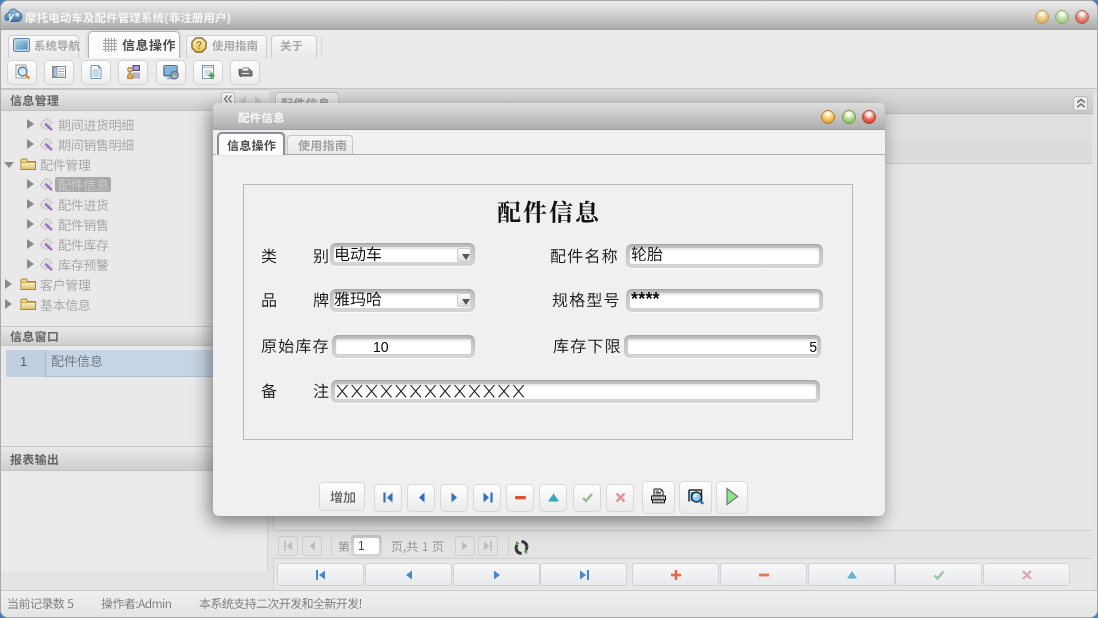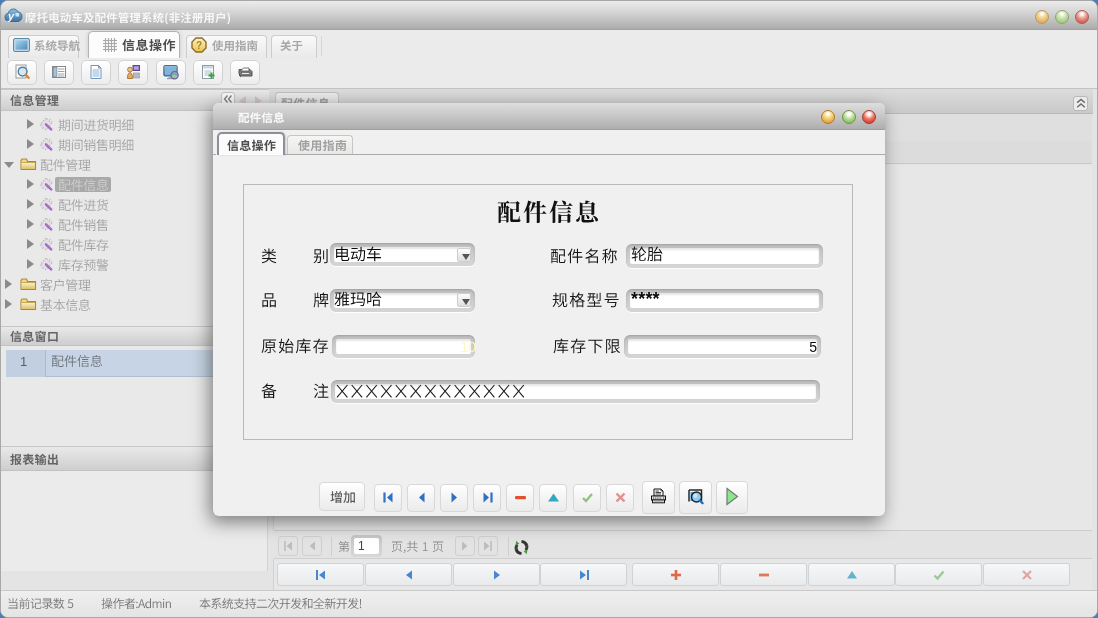--- a/index.html
+++ b/index.html
@@ -516,21 +516,21 @@
     <div class="inp" style="left:413px;top:186px;width:197px;height:23px">
       <i></i>
     </div>
     <svg style="position:absolute;left:121px;top:184.5px;" width="50" height="22" viewBox="0 0 50 22">
       <path transform="translate(0,17)" d="M11.3 -12.9C11.6 -12.2 12 -11.1 12.1 -10.5H9.5C9.9 -11.3 10.2 -12.2 10.5 -13.1L9.6 -13.4C8.9 -11.2 7.9 -9.1 6.8 -7.7C6.9 -7.6 7.1 -7.4 7.2 -7.2H6.2V-11.6H7.4V-12.6H1.2V-11.6H5.2V-7.2H2.3C2.5 -8.3 2.8 -9.7 3 -10.8L2 -10.9C1.8 -9.4 1.4 -7.4 1.1 -6.2H4.3C3.4 -4.1 1.8 -2 0.5 -0.9C0.7 -0.7 1.1 -0.4 1.2 -0.1C2.6 -1.4 4.2 -3.6 5.2 -5.9V-0.3C5.2 -0.1 5.1 0 4.8 0C4.6 0 3.7 0 2.8 0C3 0.3 3.1 0.8 3.2 1C4.4 1 5.1 1 5.6 0.8C6 0.7 6.2 0.4 6.2 -0.3V-6.2H7.6V-7.1C7.9 -7.4 8.2 -7.9 8.4 -8.3V1.2H9.4V0.3H15.3V-0.7H12.8V-3H14.8V-4H12.8V-6.3H14.8V-7.2H12.8V-9.5H15.1V-10.5H12.2L12.9 -10.8C12.8 -11.5 12.5 -12.5 12.1 -13.2ZM9.4 -6.3H11.8V-4H9.4ZM9.4 -7.2V-9.5H11.8V-7.2ZM9.4 -3H11.8V-0.7H9.4Z M22.2 -3.2V-2.3H28.8V-3.2ZM16.6 -1.5 16.9 -0.4C18.3 -0.9 20.1 -1.5 21.8 -2.1L21.6 -3.1L19.8 -2.5V-6.7H21.5V-7.7H19.8V-11.3H21.7V-12.3H16.8V-11.3H18.8V-7.7H16.9V-6.7H18.8V-2.2ZM23.6 -10.4C23.5 -8.8 23.2 -6.7 23 -5.5H23.3L29.9 -5.4C29.6 -1.8 29.2 -0.4 28.8 0C28.7 0.2 28.5 0.2 28.2 0.2C27.9 0.2 27.2 0.2 26.4 0.1C26.5 0.4 26.7 0.8 26.7 1.1C27.5 1.2 28.2 1.2 28.6 1.2C29.1 1.1 29.4 1 29.7 0.7C30.2 0.1 30.6 -1.5 31 -5.9C31 -6 31 -6.4 31 -6.4H29C29.2 -8.4 29.5 -10.8 29.6 -12.4L28.9 -12.5L28.7 -12.4H22.8V-11.5H28.5C28.4 -10 28.2 -8 28 -6.4H24.2C24.3 -7.6 24.5 -9.1 24.6 -10.3Z M42.1 -13.4C41.3 -11.1 39.6 -8.9 37.5 -7.5C37.8 -7.3 38.1 -7 38.3 -6.7C38.8 -7.1 39.3 -7.5 39.8 -8V-7.2H45.1V-8.2H40C41 -9.2 41.8 -10.4 42.5 -11.6C43.5 -9.7 45.1 -7.9 46.6 -6.9C46.8 -7.2 47.1 -7.6 47.4 -7.8C45.7 -8.7 44 -10.7 43 -12.6L43.2 -13.1ZM39 -5.3V1.3H40.1V0.4H44.7V1.2H45.7V-5.3ZM40.1 -0.6V-4.3H44.7V-0.6ZM33.2 -11.9V-1.5H34.2V-3H37.3V-11.9ZM34.2 -10.9H36.3V-4H34.2Z" fill="#0a0a0a"></path>
     </svg>
     <div class="abs" style="left:418px;top:186px;width:70px;height:18px;font-family:'Liberation Sans';font-size:18px;font-weight:bold;color:#0a0a0a;letter-spacing:0.2px">****</div>
     <div class="inp" style="left:119px;top:231.5px;width:143px;height:23px">
       <i></i>
     </div>
-    <div class="abs" style="left:166px;top:235.5px;width:97px;height:14px;font-size:14px;color:#fef9c3;text-align:right">10</div>
+    <div class="abs" style="left:160px;top:235.5px;width:97px;height:14px;font-size:14px;color:#000000;">10</div>
     <div class="inp" style="left:411px;top:231.5px;width:197px;height:23px">
       <i></i>
     </div>
     <div class="abs" style="left:500px;top:235.5px;width:104px;height:14px;font-size:14px;color:#0a0a0a;text-align:right">5</div>
     <div class="inp" style="left:118px;top:276.5px;width:489px;height:23.5px">
       <i></i>
     </div>
     <svg class="abs" style="left:123px;top:280.5px" width="195" height="15" viewBox="0 0 195 15">
       <g stroke="#1a1a1a" stroke-width="1.1">
         <line x1="1.0" y1="1" x2="11.4" y2="13.4"></line>

